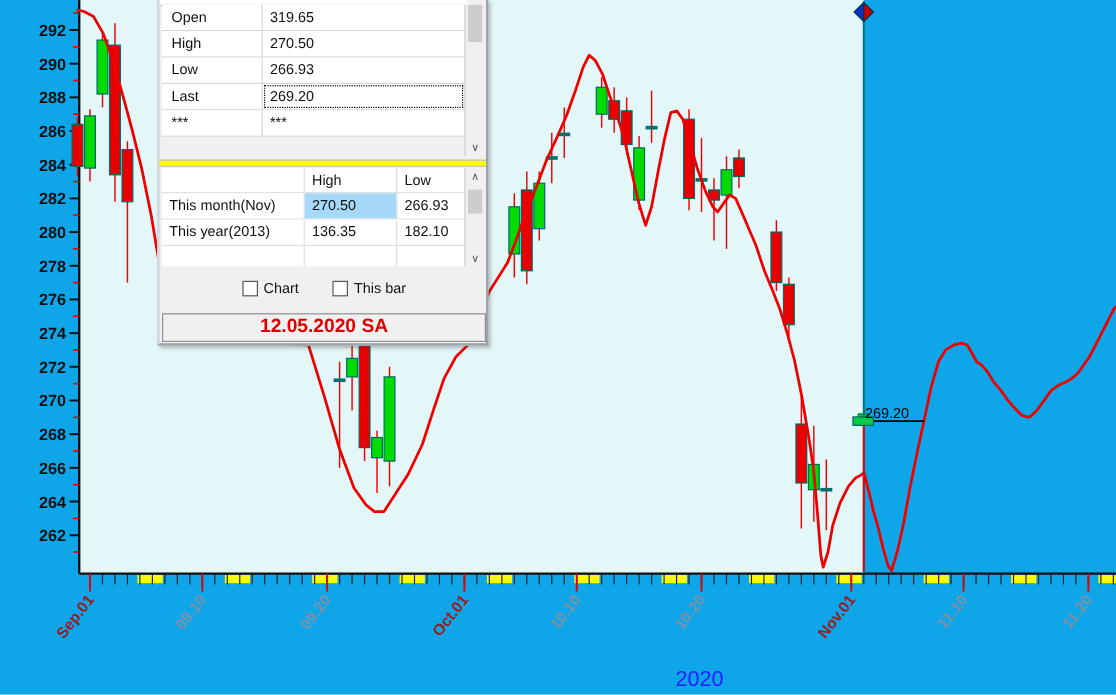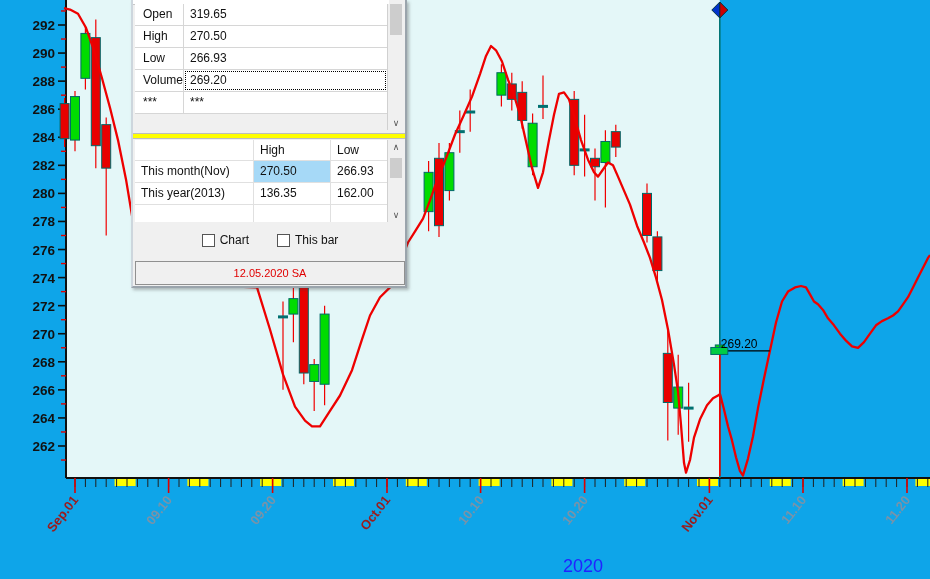--- a/index.html
+++ b/index.html
@@ -6,21 +6,21 @@
   #app{position:relative;width:930px;height:579px;background:#0ea5e9;overflow:hidden;
        font-family:"Liberation Sans",sans-serif;font-size:12px;color:#111;}
   #chart-svg{position:absolute;left:0;top:0;z-index:1;}
   
   #panel{position:absolute;left:131px;top:0;width:276px;height:288px;z-index:10;
          background:#f0f0f0;border-left:2px solid #cdd6dd;border-right:2px solid #9aa4ac;
          border-bottom:2px solid #9aa4ac;box-shadow:2px 2px 3px rgba(60,60,60,.35);box-sizing:border-box;}
   .sliver{height:4px;border-bottom:1px solid #c8c8c8;background:#fff;margin-right:16px;}
   .tbl1{position:absolute;left:2px;top:4px;width:252px;background:#fff;}
   .t1row{display:flex;height:21px;line-height:21px;border-bottom:1px solid #d6d6d6;background:#fff;}
-  .t1row .lab{width:49px;padding-left:8px;border-right:1px solid #d6d6d6;box-sizing:border-box;}
+  .t1row .lab{width:84px;padding-left:8px;border-right:1px solid #d6d6d6;box-sizing:border-box;}
   .t1row .val{flex:1;padding-left:6px;}
   .val.selected{outline:1px dotted #000;outline-offset:-2px;}
   
   .sb{position:absolute;width:16px;background:#f0f0f0;border-left:1px solid #d0d0d0;}
   .sb .thumb{position:absolute;left:2px;width:12px;background:#cdcdcd;}
   .sb .arr{position:absolute;left:0;width:16px;height:14px;text-align:center;font-size:9px;
            line-height:14px;color:#555;}
   #sb1{left:254px;top:4px;height:126px;}
   #sb2{left:254px;top:140px;height:82px;}
   .ybar{position:absolute;left:0;top:133px;width:100%;height:6px;background:#ffff00;
@@ -31,21 +31,21 @@
   .t2row .c1{width:77px;padding-left:6px;border-right:1px solid #e0e0e0;box-sizing:border-box;}
   .t2row .c2{flex:1;padding-left:6px;}
   .t2row.hdr{height:20px;line-height:20px;}
   .cell-hl{background:#a6d9f7;}
   .cbrow{position:absolute;left:2px;top:222px;width:270px;height:36px;display:flex;
          align-items:center;justify-content:center;gap:28px;background:#f0f0f0;}
   .cb{display:flex;align-items:center;gap:5px;cursor:default;}
   .cb .box{width:13px;height:13px;background:#fff;border:1px solid #555;box-sizing:border-box;}
   #datebar{position:absolute;left:2px;top:261px;width:270px;height:24px;background:#f0f0f0;
            border:1px solid #909090;box-sizing:border-box;display:flex;align-items:center;justify-content:center;}
-  #datebar span{color:#e00000;font-weight:normal;font-size:11px;}
+  #datebar span{color:#e00000;font-weight:bold;font-size:16px;}
 </style>
 </head>
 <body>
 
 <div id="app">
   <svg id="chart-svg" width="930" height="579">
       <rect x="66" y="0" width="653.8000000000001" height="478" fill="#e4f7f8"></rect>
       <rect x="114.6" y="479" width="21" height="7" fill="#ffff00"></rect>
       <rect x="187.4" y="479" width="21" height="7" fill="#ffff00"></rect>
       <rect x="260.20000000000005" y="479" width="21" height="7" fill="#ffff00"></rect>
@@ -292,21 +292,21 @@
         </div>
         <div class="t1row">
           <div class="lab">High</div>
           <div class="val">270.50</div>
         </div>
         <div class="t1row">
           <div class="lab">Low</div>
           <div class="val">266.93</div>
         </div>
         <div class="t1row">
-          <div class="lab">Volume</div>
+          <div class="lab">Last</div>
           <div class="val selected">269.20</div>
         </div>
         <div class="t1row">
           <div class="lab">***</div>
           <div class="val">***</div>
         </div>
       </div>
     <div class="sb" id="sb1">
       <div class="thumb" style="top:0;height:31px"></div>
       <div class="arr" style="bottom:0">∨</div>
@@ -319,21 +319,21 @@
           <div class="c2">Low</div>
         </div>
         <div class="t2row">
           <div class="c0">This month(Nov)</div>
           <div class="c1 cell-hl">270.50</div>
           <div class="c2">266.93</div>
         </div>
         <div class="t2row">
           <div class="c0">This year(2013)</div>
           <div class="c1">136.35</div>
-          <div class="c2">162.00</div>
+          <div class="c2">182.10</div>
         </div>
         <div class="t2row">
           <div class="c0"></div>
           <div class="c1"></div>
           <div class="c2"></div>
         </div>
       </div>
     <div class="sb" id="sb2">
       <div class="arr" style="top:0">∧</div>
       <div class="thumb" style="top:18px;height:20px"></div>

